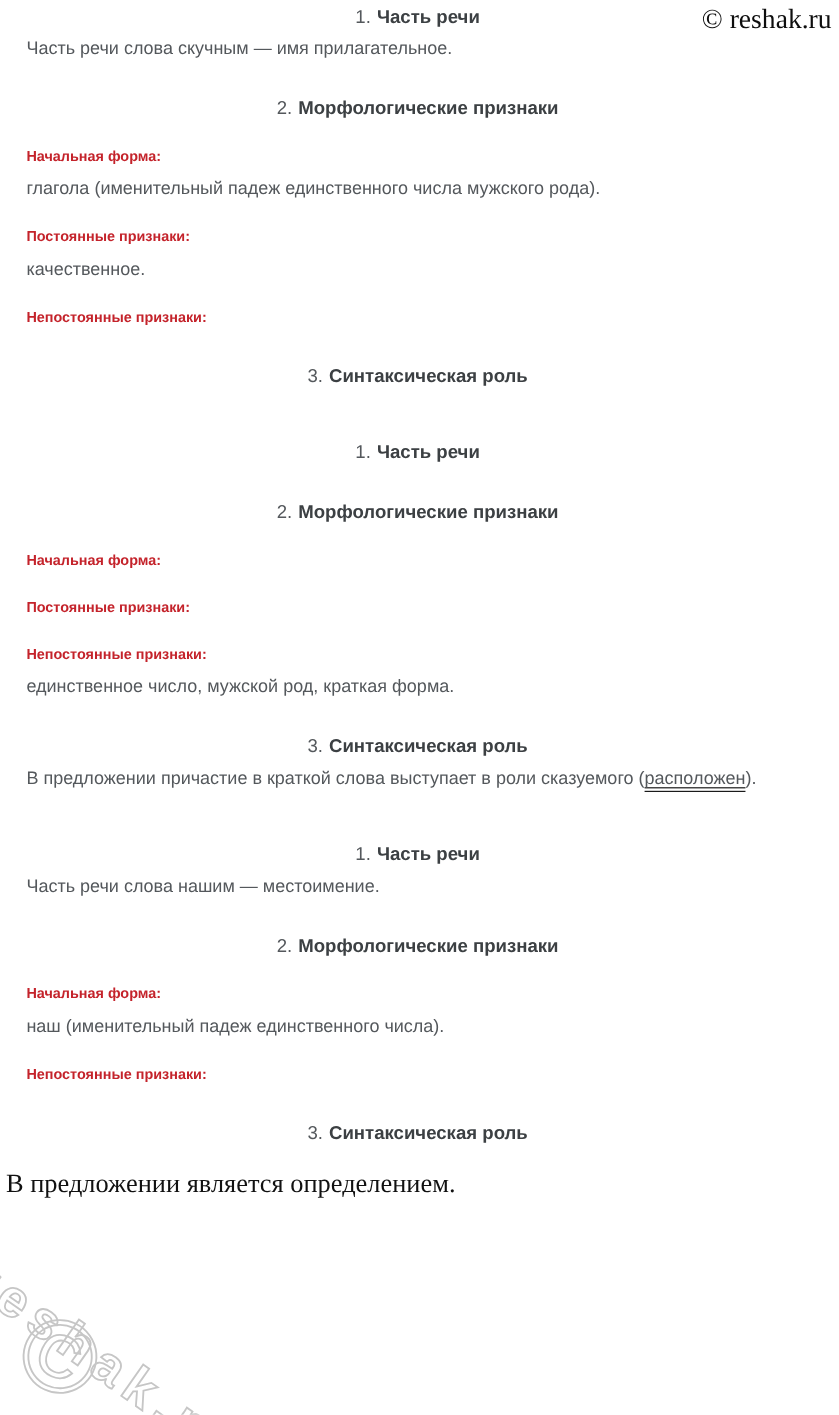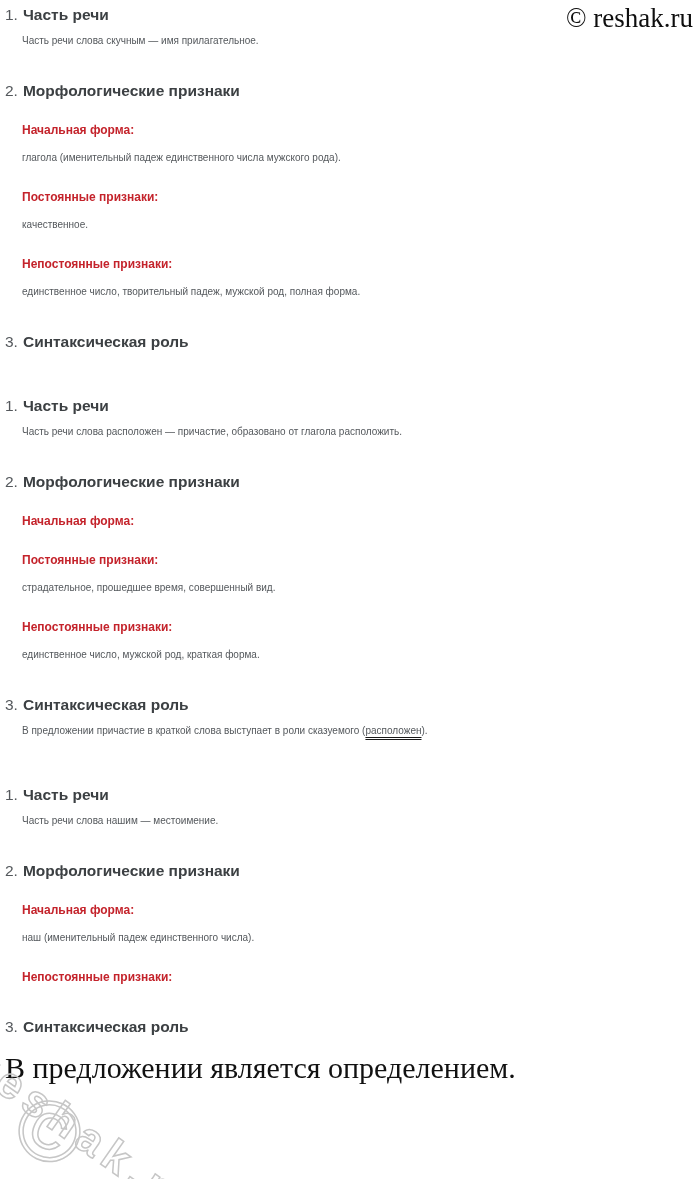--- a/index.html
+++ b/index.html
@@ -16,43 +16,44 @@
   }
   .content {
     position: relative;
     padding: 4px 8px 0 5px;
   }
   .copyright-badge {
     position: absolute;
     top: 3px;
     right: 6px;
     font-family: "Liberation Serif", serif;
-    font-size: 27px;
+    font-size: 23px;
     color: #0e0e0e;
     white-space: nowrap;
   }
   .block { margin: 0; }
   .block + .block { margin-top: 42px; }
   .num-header {
     margin: 28px 0 4px 0;
     font-size: 15.5px;
     line-height: 22px;
     font-weight: bold;
     color: #3c4043;
+    text-align: center;
   }
   .block .num-header:first-child { margin-top: 0; }
   .num {
     font-weight: normal;
     color: #54585c;
     margin-right: 5px;
   }
   .indent { padding-left: 17px; }
   .body-text {
     margin: 0;
-    font-size: 10px;
+    font-size: 15px;
     line-height: 22px;
     color: #54585c;
   }
   .red-label {
     margin: 17px 0 6px 0;
     font-size: 12px;
     line-height: 22px;
     font-weight: bold;
     color: #c4232b;
   }
@@ -67,21 +68,21 @@
     text-decoration-line: underline;
     text-decoration-style: double;
     text-decoration-color: #1a1a1a;
     text-underline-offset: 3px;
     margin-top: 12px;
   }
   .serif-line {
     margin: 16px 0 0 0;
     padding-left: 0;
     font-family: "Liberation Serif", serif;
-    font-size: 30px;
+    font-size: 22px;
     line-height: 28px;
     color: #111111;
   }
   
   .watermark {
     position: absolute;
     left: 0;
     top: 0;
     width: 699px;
     height: 1179px;
@@ -124,39 +125,36 @@
     <p class="body-text indent">Часть речи слова скучным — имя прилагательное.</p>
 
     <div class="num-header">
       <span class="num">2.</span><span>Морфологические признаки</span>
     </div>
     <p class="red-label indent">Начальная форма:</p>
     <p class="body-text indent">глагола (именительный падеж единственного числа мужского рода).</p>
     <p class="red-label indent">Постоянные признаки:</p>
     <p class="body-text indent">качественное.</p>
     <p class="red-label indent">Непостоянные признаки:</p>
-    <p class="body-text indent">единственное число, творительный падеж, мужской род, полная форма.</p>
 
     <div class="num-header">
       <span class="num">3.</span><span>Синтаксическая роль</span>
     </div>
   </section>
 
   <section class="block">
     <div class="num-header">
       <span class="num">1.</span><span>Часть речи</span>
     </div>
-    <p class="body-text indent">Часть речи слова расположен — причастие, образовано от глагола расположить.</p>
 
     <div class="num-header">
       <span class="num">2.</span><span>Морфологические признаки</span>
     </div>
     <p class="red-label indent">Начальная форма:</p>
     <p class="red-label indent">Постоянные признаки:</p>
-    <p class="body-text indent">страдательное, прошедшее время, совершенный вид.</p>
     <p class="red-label indent">Непостоянные признаки:</p>
     <p class="body-text indent">единственное число, мужской род, краткая форма.</p>
 
     <div class="num-header">
       <span class="num">3.</span><span>Синтаксическая роль</span>
     </div>
     <p class="body-text indent"><span>В предложении причастие в краткой слова выступает в роли сказуемого (</span><span class="u-double">расположен</span><span>).</span></p>
   </section>
 
   <section class="block">

